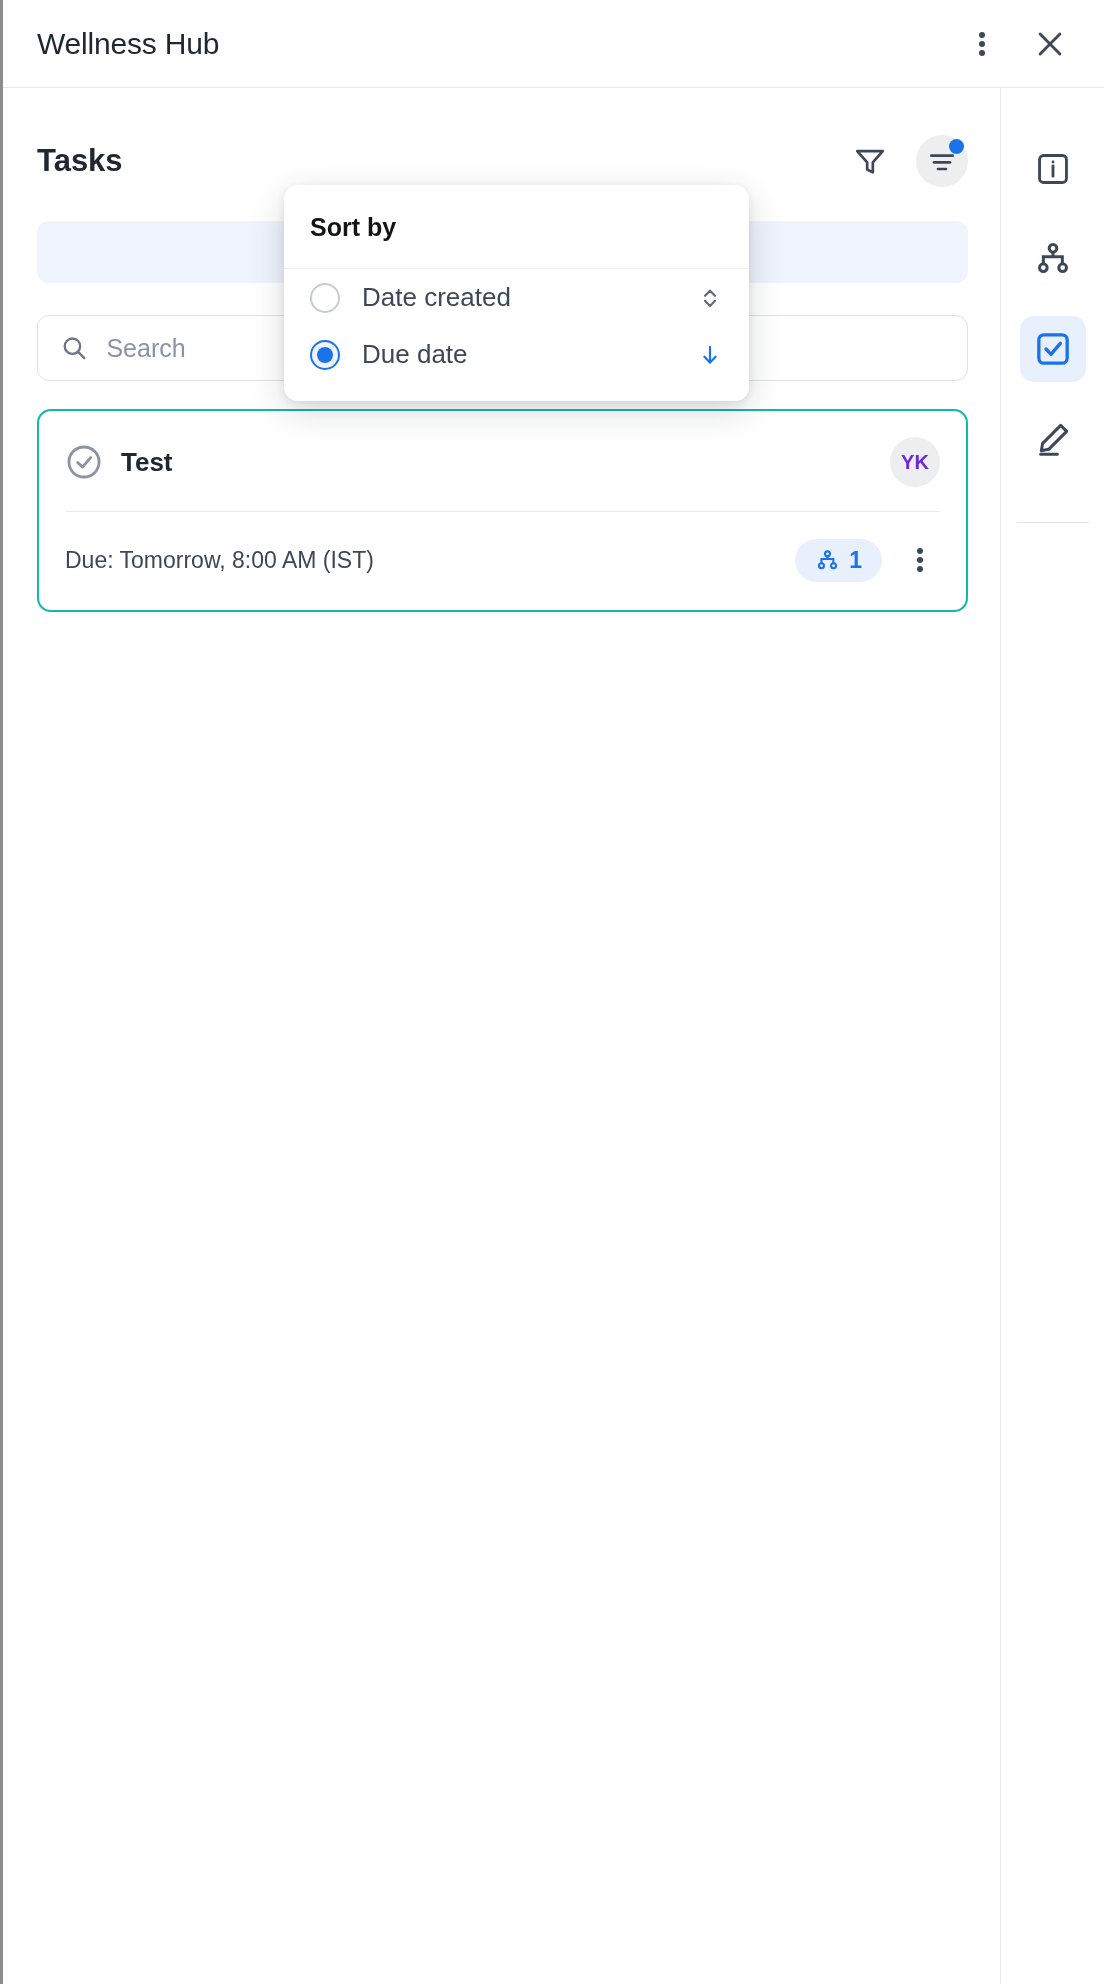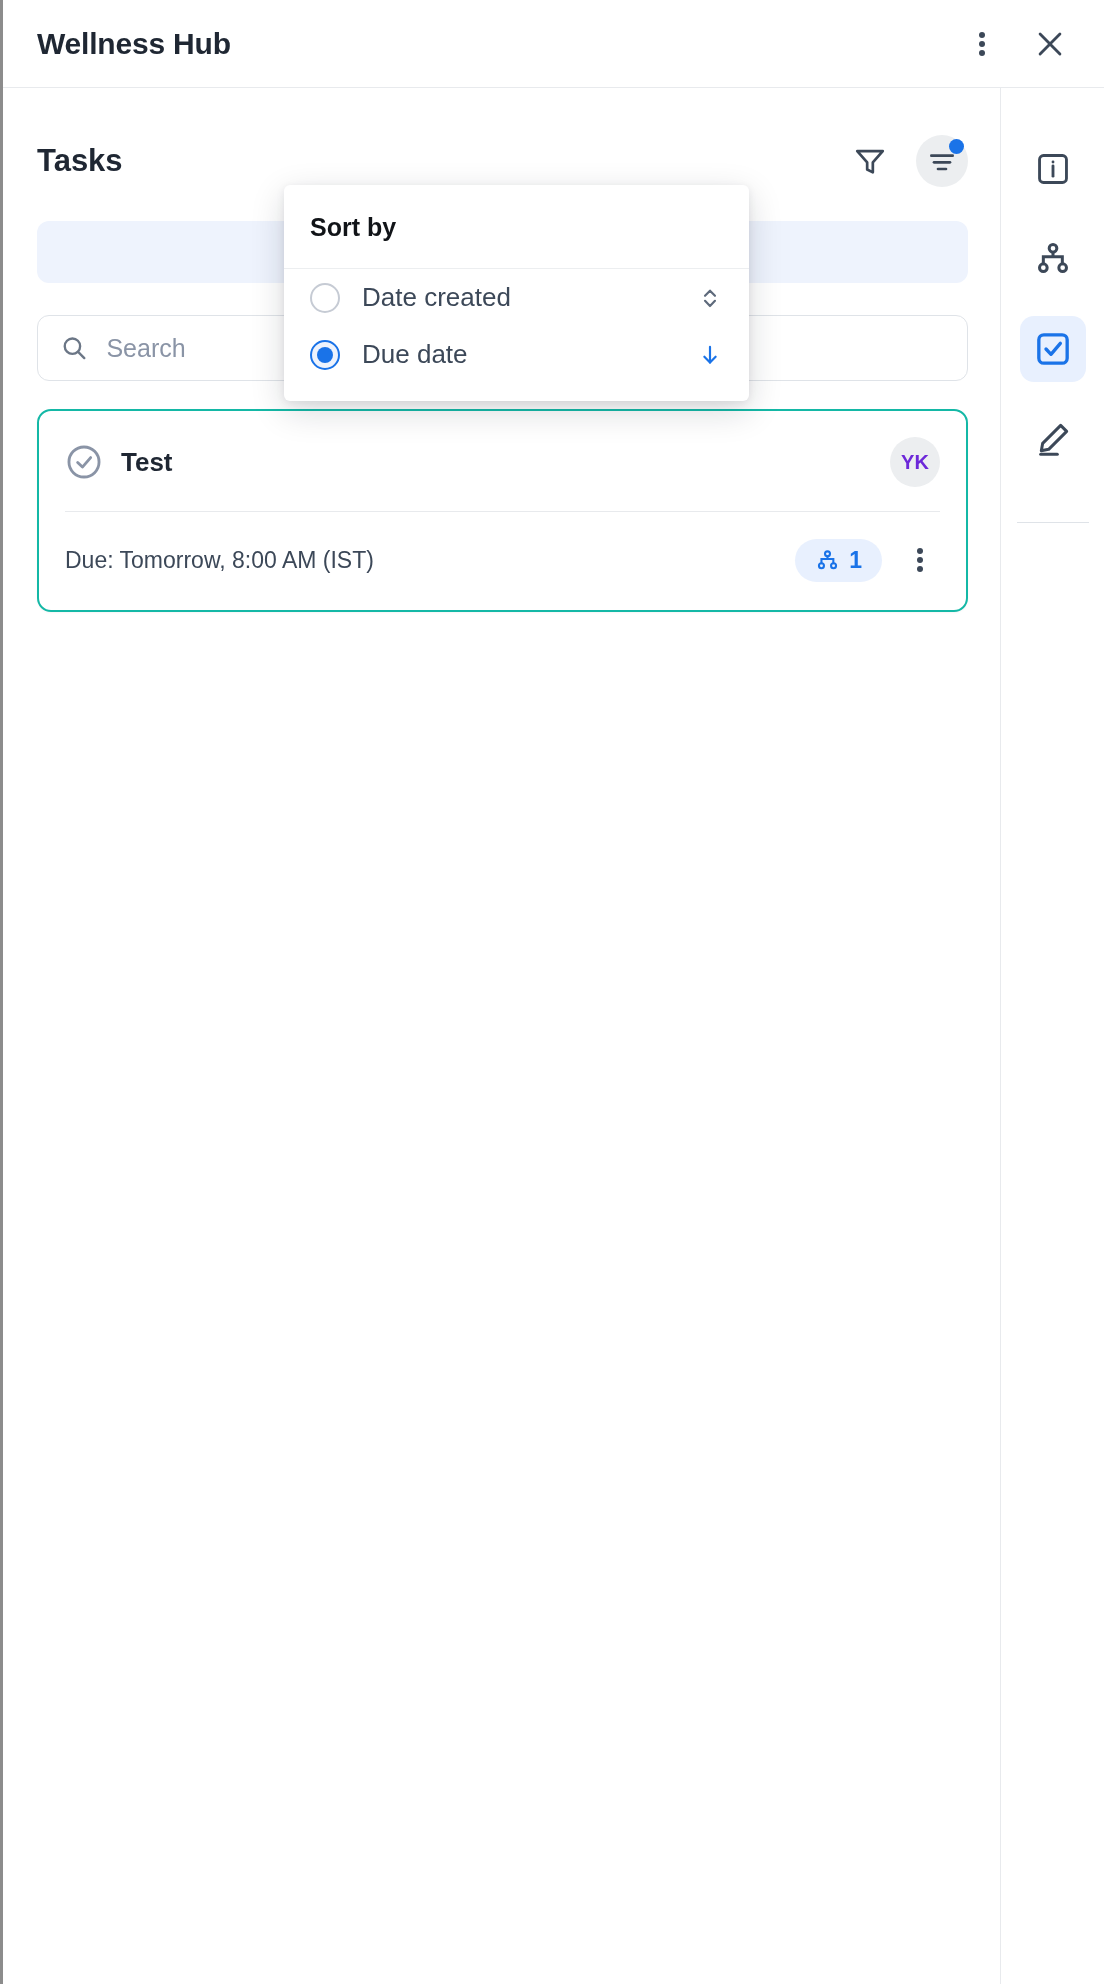--- a/index.html
+++ b/index.html
@@ -19,21 +19,21 @@
   
   .win-header {
     position: absolute; left: 0; top: 0;
     width: 1104px; height: 88px;
     background: #fff;
     border-bottom: 1px solid #e8eaed;
     display: flex; align-items: center;
   }
   .win-title {
     margin-left: 34px;
-    font-size: 30px; font-weight: 700;
+    font-size: 30px; font-weight: 400;
     color: #1f2733; letter-spacing: -0.2px;
   }
   .win-actions {
     margin-left: auto; display: flex; align-items: center;
     gap: 18px; margin-right: 32px;
   }
   .hdr-btn {
     width: 50px; height: 50px; border-radius: 50%;
     display: flex; align-items: center; justify-content: center;
     cursor: pointer;
@@ -151,21 +151,21 @@
   .task-kebab {
     margin-left: 18px; width: 40px; height: 48px;
     display: flex; flex-direction: column;
     align-items: center; justify-content: center; cursor: pointer;
   }
 
   
   .sort-menu {
     position: absolute; left: 281px; top: 185px;
     width: 465px;
-    background: #fff; border-radius: 6px;
+    background: #fff; border-radius: 14px;
     box-shadow: 0 10px 34px rgba(16,24,40,.16), 0 2px 8px rgba(16,24,40,.08);
     z-index: 40; overflow: hidden;
   }
   .sort-head {
     padding: 28px 26px 26px 26px;
     font-size: 25px; font-weight: 700; color: #111418;
     border-bottom: 1px solid #eceef0;
   }
   .sort-row {
     display: flex; align-items: center;

